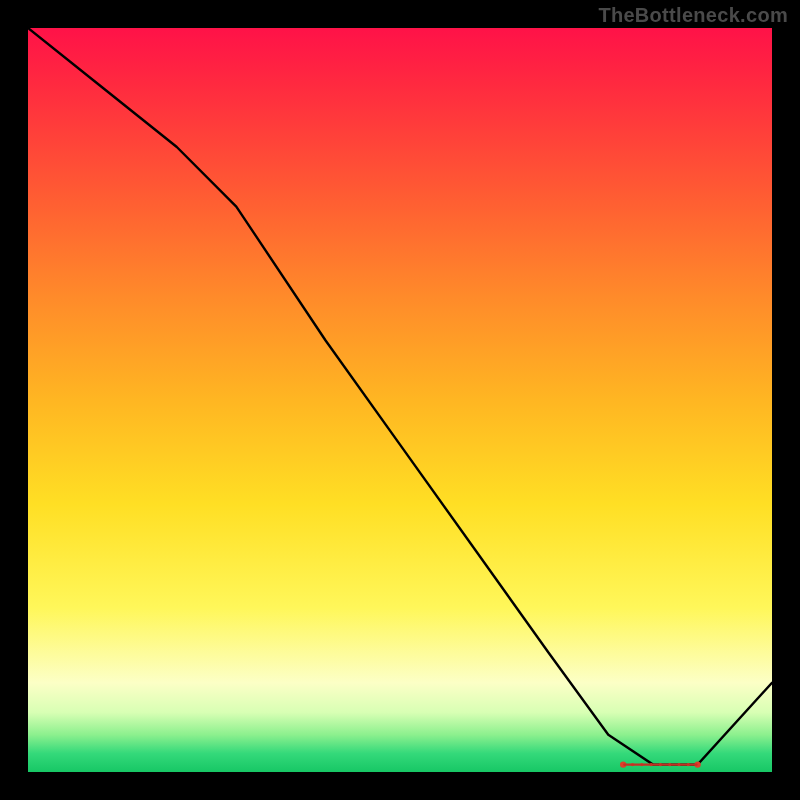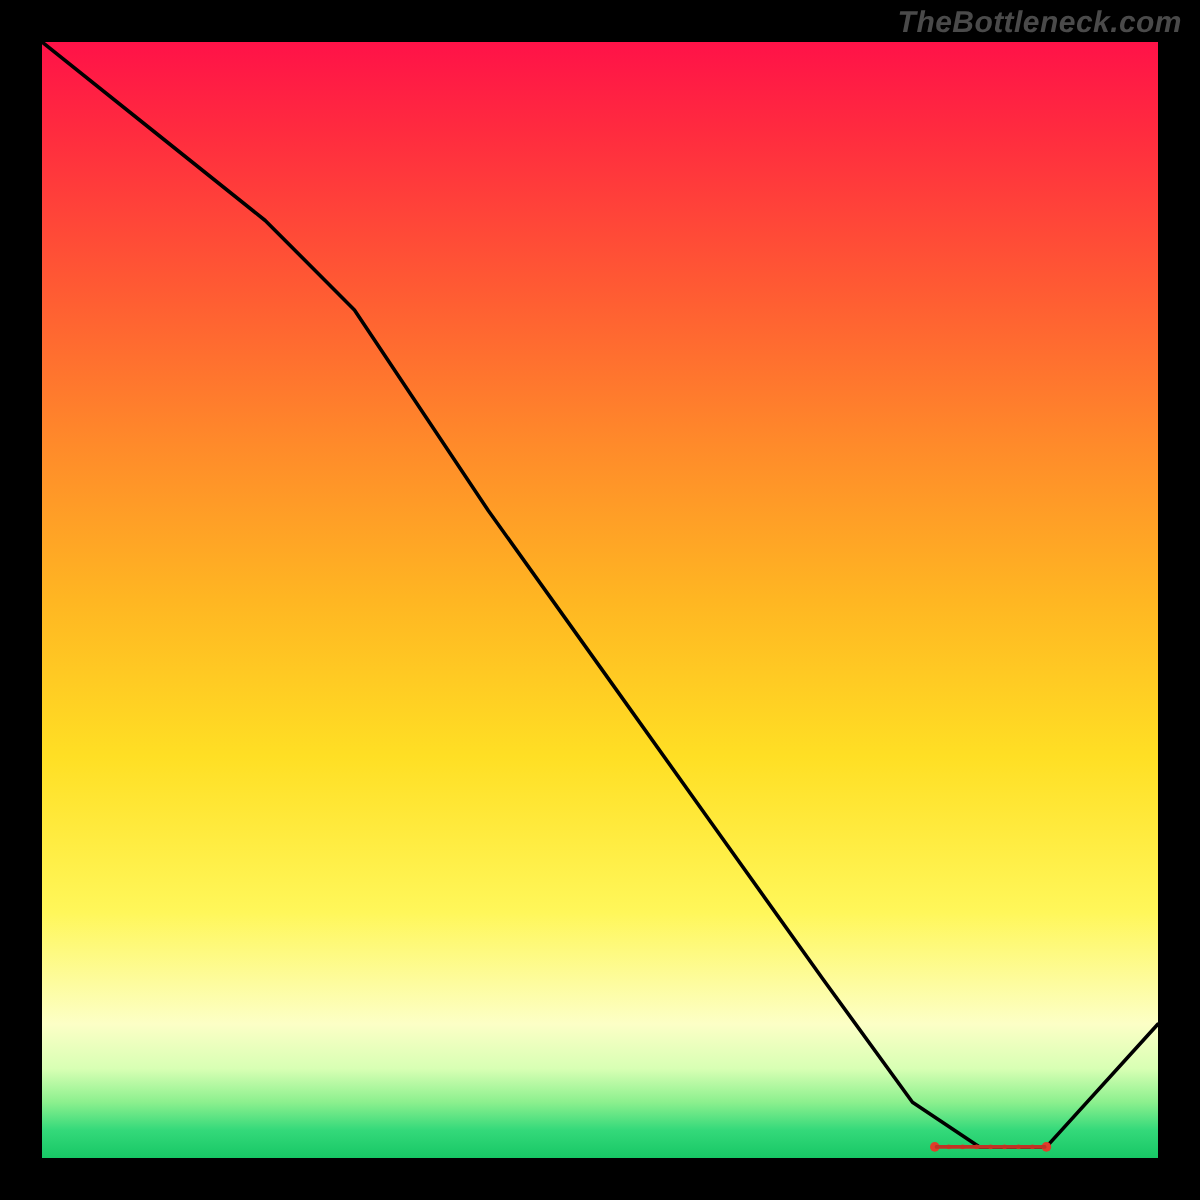--- a/index.html
+++ b/index.html
@@ -9,21 +9,20 @@
     height: 800px;
     background: #000;
     font-family: Arial, Helvetica, sans-serif;
     overflow: hidden;
   }
   .frame {
     position: relative;
     width: 800px;
     height: 800px;
     background: #000;
-    font-style: italic;
   }
   .watermark {
     position: absolute;
     top: 4px;
     right: 12px;
     color: #4a4a4a;
     font-size: 20px;
     font-weight: 600;
     letter-spacing: 0.3px;
     user-select: none;

